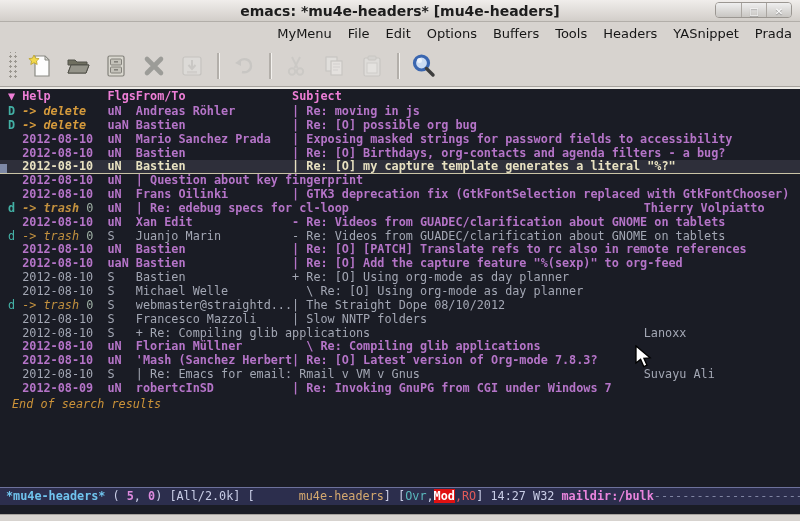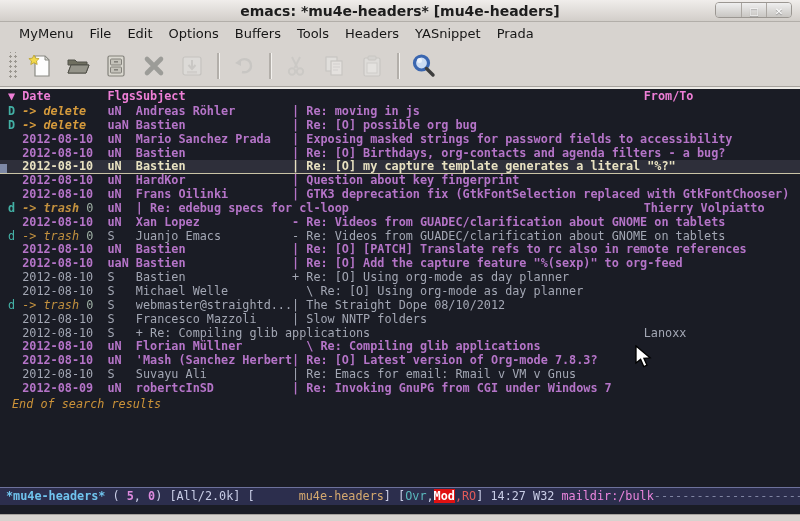--- a/index.html
+++ b/index.html
@@ -27,21 +27,21 @@
     display:flex;align-items:center;justify-content:center;}
   .title-text{font-size:14px;font-weight:bold;color:#1d1d1d;}
   .win-controls{position:absolute;right:8px;top:2px;display:flex;
     border:1px solid #9b9792;border-radius:4px;overflow:hidden;height:16px;}
   .win-btn{width:25px;height:16px;display:flex;align-items:center;justify-content:center;
     background:linear-gradient(#efefef,#c3c0bc);color:#ffffff;font-size:10px;font-weight:bold;
     text-shadow:0 1px 1px #8a8a8a;border-left:1px solid #aaa6a1;cursor:default;}
   .win-btn:first-child{border-left:none;}
   
   .menubar{position:absolute;top:22px;left:0;right:0;height:23px;background:var(--frame);
-    display:flex;align-items:center;padding-left:11px;}
+    display:flex;align-items:center;padding-left:4px;justify-content:flex-end;}
   .menu-item{font-size:13px;color:#161616;padding:3px 8px;white-space:nowrap;}
   
   .toolbar{position:absolute;top:45px;left:0;right:0;height:42px;background:var(--frame);
     border-bottom:1px solid #a6a29d;display:flex;align-items:center;padding-left:5px;}
   .tool-btn{width:28px;height:30px;display:flex;align-items:center;justify-content:center;margin:0 5px;}
   .tool-btn.disabled{opacity:.42;filter:grayscale(.6);}
   .tsep{width:2px;height:26px;background:#b3afaa;box-shadow:1px 0 0 #f3f1ee;margin:0 6px;}
   .grip{width:10px;height:28px;margin:0 4px 0 2px;
     background-image:radial-gradient(#9a968f 1px,transparent 1.3px);
     background-size:5px 5px;background-position:1px 2px;}
@@ -71,21 +71,21 @@
   
   .modeline{position:absolute;top:487px;left:0;right:0;height:18px;background:var(--ml-bg);
     border-top:1px solid #6d719c;color:var(--ml-fg);font-family:var(--mono);font-size:11.8px;
     line-height:16px;padding-left:6px;white-space:pre;overflow:hidden;}
   .ml-buffer-name{color:#70c4ee;font-weight:bold;}
   .ml-line-number,.ml-col-number{color:#dd8ade;font-weight:bold;}
   .ml-mode-name{color:#d5a96f;margin-left:44px;}
   .ml-overwrite{color:#5ab8bc;}
   .ml-modified{color:#ffffff;background:#e01111;font-weight:bold;}
   .ml-readonly{color:#e05a5a;}
-  .ml-maildir{color:#ea85dd;font-weight:normal;}
+  .ml-maildir{color:#ea85dd;font-weight:bold;}
   .ml-dashes{color:#7f84a2;}
   
   .echo-area{position:absolute;top:505px;left:0;right:0;height:9px;background:var(--buf-bg);}
   .bottom-strip{position:absolute;top:514px;left:0;right:0;height:7px;background:var(--frame);
     border-top:1px solid #a6a29d;}
   .mouse-cursor{position:absolute;left:634px;top:345px;pointer-events:none;}
 </style>
 </head>
 <body>
 
@@ -196,43 +196,43 @@
       <svg width="28" height="28" viewBox="0 0 28 28">
         <circle cx="11.5" cy="11" r="7" fill="#ccdcf2" stroke="#3a66b0" stroke-width="3.2"></circle>
         <circle cx="9.5" cy="8.5" r="2.5" fill="#eef4fc" opacity="0.9"></circle>
         <path d="M16.5 16.5 L23 23" stroke="#3d3d3d" stroke-width="3.4" stroke-linecap="round"></path>
       </svg>
     </div>
   </div>
 
   <div class="editor">
     <div class="header-line">
-      <span class="f c-mark"><span>▼</span></span><span class="f c-date">Date</span><span class="f c-flags">Flgs</span><span class="f c-subj">Subject</span><span class="f c-from">From/To</span>
+      <span class="f c-mark"><span>▼</span></span><span class="f c-date">Help</span><span class="f c-flags">Flgs</span><span class="f c-from">From/To</span><span class="f c-subj">Subject</span>
     </div>
     <div id="rows">
         <div class="row unread kind-delete"><span class="f c-mark">D</span><span class="f c-date"><span class="dtext">-&gt; delete</span><span class="dextra"></span></span><span class="f c-flags">uN</span><span class="f c-from">Andreas Röhler</span><span class="f c-subj"><span class="pfx">| </span><span>Re: moving in js</span></span></div>
         <div class="row unread kind-delete"><span class="f c-mark">D</span><span class="f c-date"><span class="dtext">-&gt; delete</span><span class="dextra"></span></span><span class="f c-flags">uaN</span><span class="f c-from">Bastien</span><span class="f c-subj"><span class="pfx">| </span><span>Re: [O] possible org bug</span></span></div>
         <div class="row unread"><span class="f c-mark"></span><span class="f c-date"><span class="dtext">2012-08-10</span><span class="dextra"></span></span><span class="f c-flags">uN</span><span class="f c-from">Mario Sanchez Prada</span><span class="f c-subj"><span class="pfx">| </span><span>Exposing masked strings for password fields to accessibility</span></span></div>
         <div class="row unread"><span class="f c-mark"></span><span class="f c-date"><span class="dtext">2012-08-10</span><span class="dextra"></span></span><span class="f c-flags">uN</span><span class="f c-from">Bastien</span><span class="f c-subj"><span class="pfx">| </span><span>Re: [O] Birthdays, org-contacts and agenda filters - a bug?</span></span></div>
         <div class="row current"><span class="f c-mark"></span><span class="f c-date"><span class="dtext">2012-08-10</span><span class="dextra"></span></span><span class="f c-flags">uN</span><span class="f c-from">Bastien</span><span class="f c-subj"><span class="pfx">| </span><span>Re: [O] my capture template generates a literal "%?"</span></span></div>
-        <div class="row unread"><span class="f c-mark"></span><span class="f c-date"><span class="dtext">2012-08-10</span><span class="dextra"></span></span><span class="f c-flags">uN</span><span class="f c-from">HardKor</span><span class="f c-subj"><span class="pfx">| </span><span>Question about key fingerprint</span></span></div>
+        <div class="row unread"><span class="f c-mark"></span><span class="f c-date"><span class="dtext">2012-08-10</span><span class="dextra"></span></span><span class="f c-flags">uN</span><span class="f c-subj"><span class="pfx">| </span><span>Question about key fingerprint</span></span></div>
         <div class="row unread"><span class="f c-mark"></span><span class="f c-date"><span class="dtext">2012-08-10</span><span class="dextra"></span></span><span class="f c-flags">uN</span><span class="f c-from">Frans Oilinki</span><span class="f c-subj"><span class="pfx">| </span><span>GTK3 deprecation fix (GtkFontSelection replaced with GtkFontChooser)</span></span></div>
         <div class="row unread kind-trash"><span class="f c-mark">d</span><span class="f c-date"><span class="dtext">-&gt; trash</span><span class="dextra"> 0</span></span><span class="f c-flags">uN</span><span class="f c-subj"><span class="pfx">| </span><span>Re: edebug specs for cl-loop</span></span><span class="f c-from">Thierry Volpiatto</span></div>
-        <div class="row unread"><span class="f c-mark"></span><span class="f c-date"><span class="dtext">2012-08-10</span><span class="dextra"></span></span><span class="f c-flags">uN</span><span class="f c-from">Xan Lopez</span><span class="f c-subj"><span class="pfx">- </span><span>Re: Videos from GUADEC/clarification about GNOME on tablets</span></span></div>
-        <div class="row read kind-trash"><span class="f c-mark">d</span><span class="f c-date"><span class="dtext">-&gt; trash</span><span class="dextra"> 0</span></span><span class="f c-flags">S</span><span class="f c-from">Juanjo Emacs</span><span class="f c-subj"><span class="pfx">- </span><span>Re: Videos from GUADEC/clarification about GNOME on tablets</span></span></div>
+        <div class="row unread"><span class="f c-mark"></span><span class="f c-date"><span class="dtext">2012-08-10</span><span class="dextra"></span></span><span class="f c-flags">uN</span><span class="f c-from">Xan Edit</span><span class="f c-subj"><span class="pfx">- </span><span>Re: Videos from GUADEC/clarification about GNOME on tablets</span></span></div>
+        <div class="row read kind-trash"><span class="f c-mark">d</span><span class="f c-date"><span class="dtext">-&gt; trash</span><span class="dextra"> 0</span></span><span class="f c-flags">S</span><span class="f c-from">Juanjo Marin</span><span class="f c-subj"><span class="pfx">- </span><span>Re: Videos from GUADEC/clarification about GNOME on tablets</span></span></div>
         <div class="row unread"><span class="f c-mark"></span><span class="f c-date"><span class="dtext">2012-08-10</span><span class="dextra"></span></span><span class="f c-flags">uN</span><span class="f c-from">Bastien</span><span class="f c-subj"><span class="pfx">| </span><span>Re: [O] [PATCH] Translate refs to rc also in remote references</span></span></div>
         <div class="row unread"><span class="f c-mark"></span><span class="f c-date"><span class="dtext">2012-08-10</span><span class="dextra"></span></span><span class="f c-flags">uaN</span><span class="f c-from">Bastien</span><span class="f c-subj"><span class="pfx">| </span><span>Re: [O] Add the capture feature "%(sexp)" to org-feed</span></span></div>
         <div class="row read"><span class="f c-mark"></span><span class="f c-date"><span class="dtext">2012-08-10</span><span class="dextra"></span></span><span class="f c-flags">S</span><span class="f c-from">Bastien</span><span class="f c-subj"><span class="pfx">+ </span><span>Re: [O] Using org-mode as day planner</span></span></div>
         <div class="row read"><span class="f c-mark"></span><span class="f c-date"><span class="dtext">2012-08-10</span><span class="dextra"></span></span><span class="f c-flags">S</span><span class="f c-from">Michael Welle</span><span class="f c-subj"><span class="pfx">  \ </span><span>Re: [O] Using org-mode as day planner</span></span></div>
         <div class="row read kind-trash"><span class="f c-mark">d</span><span class="f c-date"><span class="dtext">-&gt; trash</span><span class="dextra"> 0</span></span><span class="f c-flags">S</span><span class="f c-from">webmaster@straightd...</span><span class="f c-subj"><span class="pfx">| </span><span>The Straight Dope 08/10/2012</span></span></div>
         <div class="row read"><span class="f c-mark"></span><span class="f c-date"><span class="dtext">2012-08-10</span><span class="dextra"></span></span><span class="f c-flags">S</span><span class="f c-from">Francesco Mazzoli</span><span class="f c-subj"><span class="pfx">| </span><span>Slow NNTP folders</span></span></div>
         <div class="row read"><span class="f c-mark"></span><span class="f c-date"><span class="dtext">2012-08-10</span><span class="dextra"></span></span><span class="f c-flags">S</span><span class="f c-subj"><span class="pfx">+ </span><span>Re: Compiling glib applications</span></span><span class="f c-from">Lanoxx</span></div>
         <div class="row unread"><span class="f c-mark"></span><span class="f c-date"><span class="dtext">2012-08-10</span><span class="dextra"></span></span><span class="f c-flags">uN</span><span class="f c-from">Florian Müllner</span><span class="f c-subj"><span class="pfx">  \ </span><span>Re: Compiling glib applications</span></span></div>
         <div class="row unread"><span class="f c-mark"></span><span class="f c-date"><span class="dtext">2012-08-10</span><span class="dextra"></span></span><span class="f c-flags">uN</span><span class="f c-from">'Mash (Sanchez Herbert)</span><span class="f c-subj"><span class="pfx">| </span><span>Re: [O] Latest version of Org-mode 7.8.3?</span></span></div>
-        <div class="row read"><span class="f c-mark"></span><span class="f c-date"><span class="dtext">2012-08-10</span><span class="dextra"></span></span><span class="f c-flags">S</span><span class="f c-from">Suvayu Ali</span><span class="f c-subj"><span class="pfx">| </span><span>Re: Emacs for email: Rmail v VM v Gnus</span></span></div>
+        <div class="row read"><span class="f c-mark"></span><span class="f c-date"><span class="dtext">2012-08-10</span><span class="dextra"></span></span><span class="f c-flags">S</span><span class="f c-subj"><span class="pfx">| </span><span>Re: Emacs for email: Rmail v VM v Gnus</span></span><span class="f c-from">Suvayu Ali</span></div>
         <div class="row unread"><span class="f c-mark"></span><span class="f c-date"><span class="dtext">2012-08-09</span><span class="dextra"></span></span><span class="f c-flags">uN</span><span class="f c-from">robertcInSD</span><span class="f c-subj"><span class="pfx">| </span><span>Re: Invoking GnuPG from CGI under Windows 7</span></span></div>
       </div>
     <div class="end-marker">End of search results</div>
     <div class="scroll-thumb"></div>
   </div>
 
   <div class="modeline" id="modeline"><span class="ml-buffer-name">*mu4e-headers*</span><span class="ml-plain"> ( </span><span class="ml-line-number">5</span><span class="ml-plain">, </span><span class="ml-col-number">0</span><span class="ml-plain">) [All/2.0k] [</span><span class="ml-mode-name">mu4e-headers</span><span class="ml-plain">] [</span><span class="ml-overwrite">Ovr</span><span class="ml-plain">,</span><span class="ml-modified">Mod</span><span class="ml-readonly">,RO</span><span class="ml-plain">] 14:27 W32 </span><span class="ml-maildir">maildir:/bulk</span><span class="ml-dashes">--------------------------------------</span></div>
 
   <div class="echo-area"></div>
 

